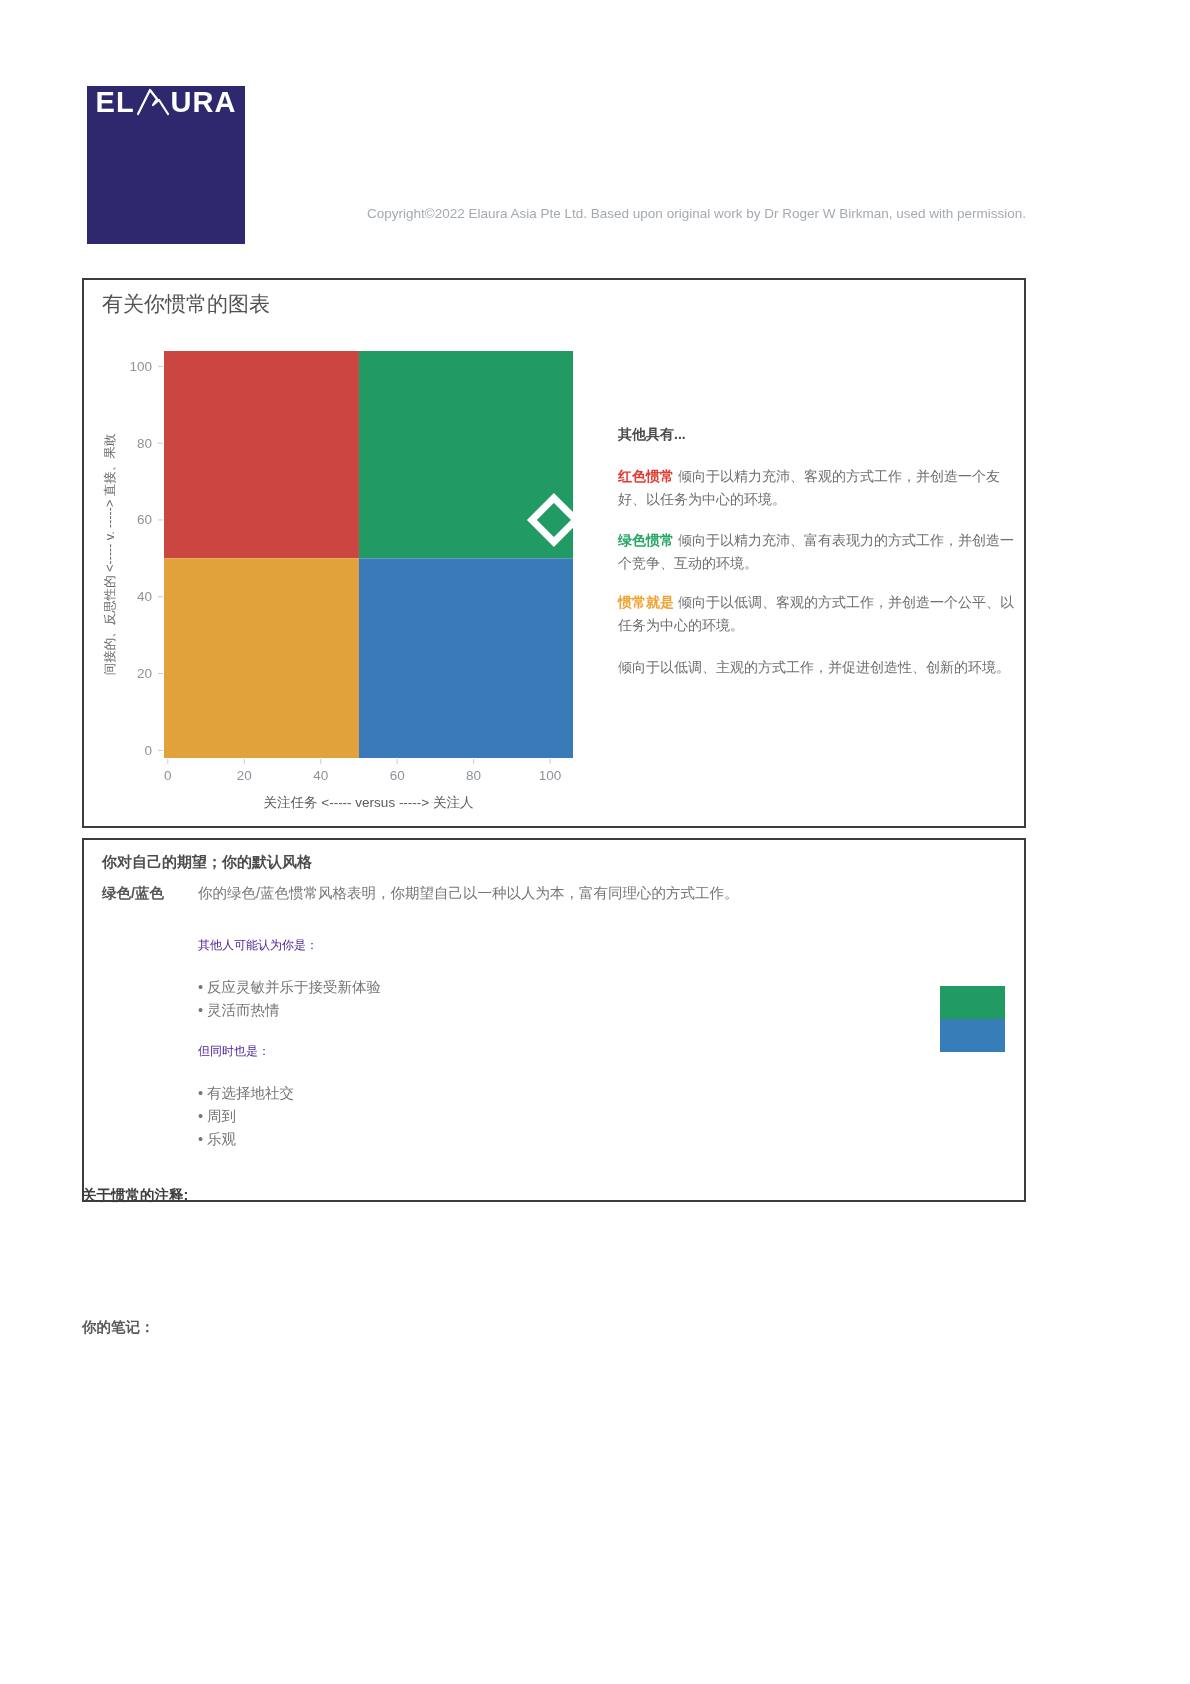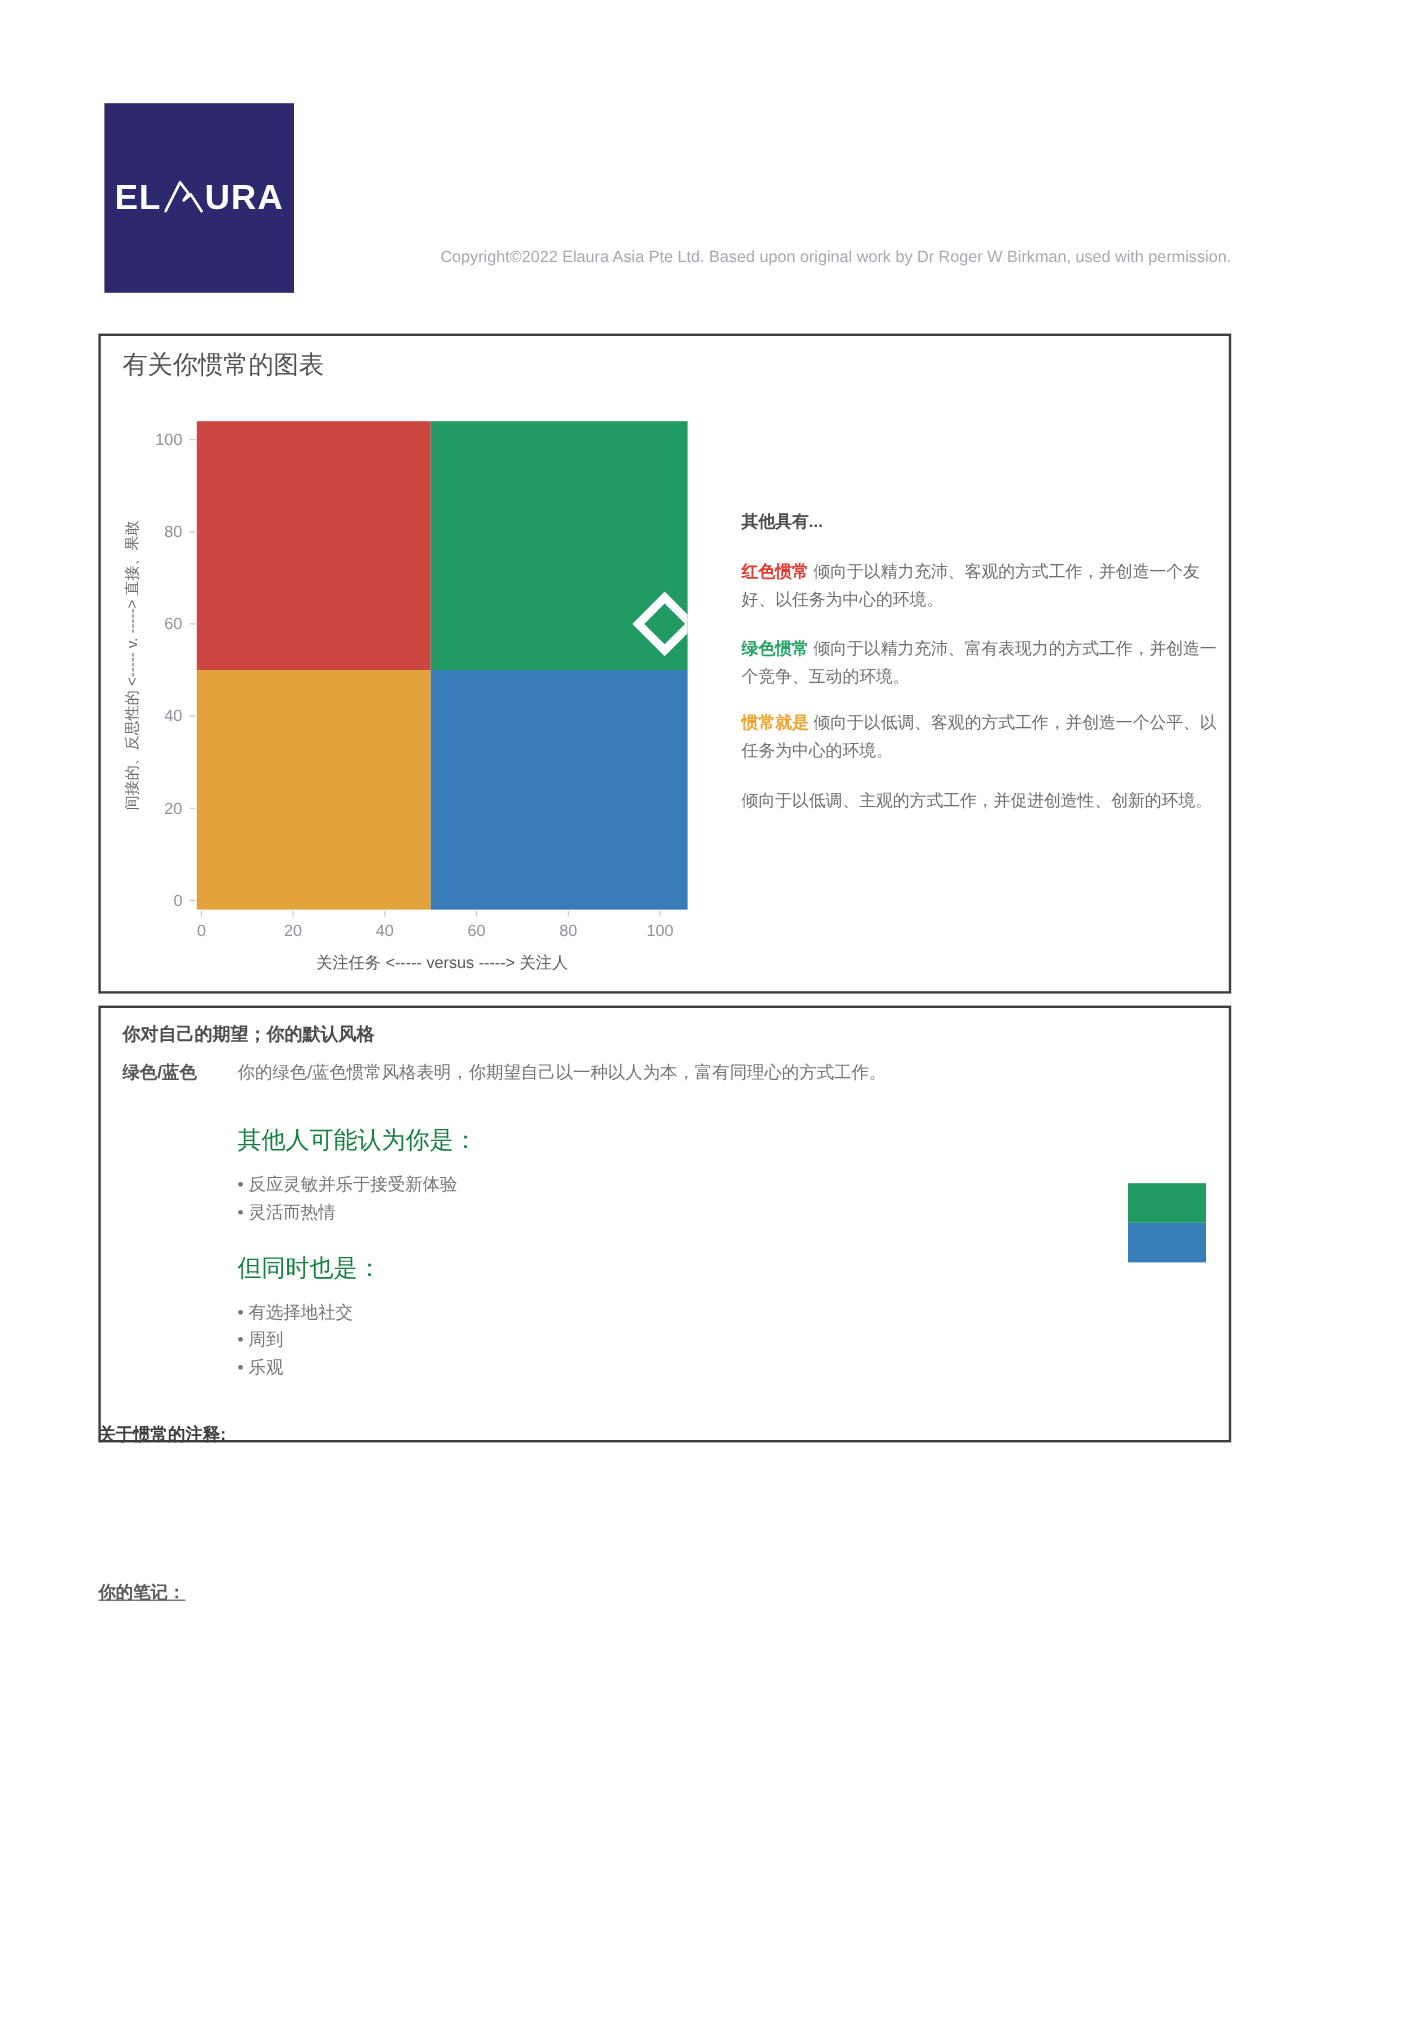--- a/index.html
+++ b/index.html
@@ -2,21 +2,21 @@
 <html><head>
 <meta charset="utf-8">
 <style>
   * { margin:0; padding:0; box-sizing:border-box; }
   html,body { background:#ffffff; }
   body { font-family:"Liberation Sans","DejaVu Sans",sans-serif; }
   .page { position:relative; width:1190px; height:1684px; background:#fff; overflow:hidden; }
 
   
   .logo { position:absolute; left:87px; top:86px; width:158px; height:158px;
-          background:#2e296e; display:flex; align-items:center; justify-content:center; }
+          background:#2e296e; display:flex; align-items:flex-start; justify-content:center; }
   .logo .word { color:#fff; font-weight:bold; font-size:29px; letter-spacing:1px; display:flex; align-items:center; }
   .logo svg { margin:0 1px; position:relative; top:-2px; }
 
   
   .copyright { position:absolute; top:206px; right:164px; width:760px; text-align:right;
                font-size:13.5px; color:#a4aab1; }
 
   
   .box { position:absolute; border:2px solid #3c3c3c; background:#fff; }
   .box1 { left:82px; top:278px; width:944px; height:550px; }
@@ -30,30 +30,30 @@
   .legend-panel { position:absolute; left:534px; top:0; width:406px; }
   .legend-item { position:absolute; left:0; width:406px; font-size:14px; line-height:23px; color:#6e6e6e; }
   .legend-heading { position:absolute; left:0; top:146px; font-size:14px; font-weight:bold; color:#4c4c4c; }
   .style-name { font-weight:bold; }
   .style-name.block { display:block; }
 
   
   .box2-header { position:absolute; left:18px; top:13px; font-size:15px; font-weight:bold; color:#4c4c4c; }
   .row-label { position:absolute; left:18px; top:44px; font-size:14.5px; font-weight:bold; color:#565656; }
   .row-text  { position:absolute; left:114px; top:44px; width:740px; font-size:14.5px; color:#757575; }
-  .sub-heading { position:absolute; left:114px; font-size:20px; color:#15803d; }
+  .sub-heading { position:absolute; left:114px; font-size:12px; color:#4c1d95; }
   .bullet { position:absolute; left:114px; font-size:14.5px; color:#757575; }
   .bullet::before { content:"• "; color:#757575; }
   .swatch { position:absolute; width:65px; height:33px; }
 
   
   .notes-heading { position:absolute; left:82px; top:1186px; font-size:14.5px; font-weight:bold; color:#3e3e3e; }
   .notes-para { position:absolute; left:82px; top:1224px; width:1034px; font-size:14.5px;
                 line-height:28px; color:#686868; text-align:justify; }
-  .your-notes { position:absolute; left:82px; top:1318px; font-size:14.5px; font-weight:bold; color:#5a5a5a;text-decoration:underline; }
+  .your-notes { position:absolute; left:82px; top:1318px; font-size:14.5px; font-weight:bold; color:#5a5a5a; }
 </style>
 </head>
 <body>
 
 <div class="page">
 
   <div class="logo">
     <div class="word">
       <span>EL</span>
       <svg width="34" height="30" viewBox="0 0 34 30">

